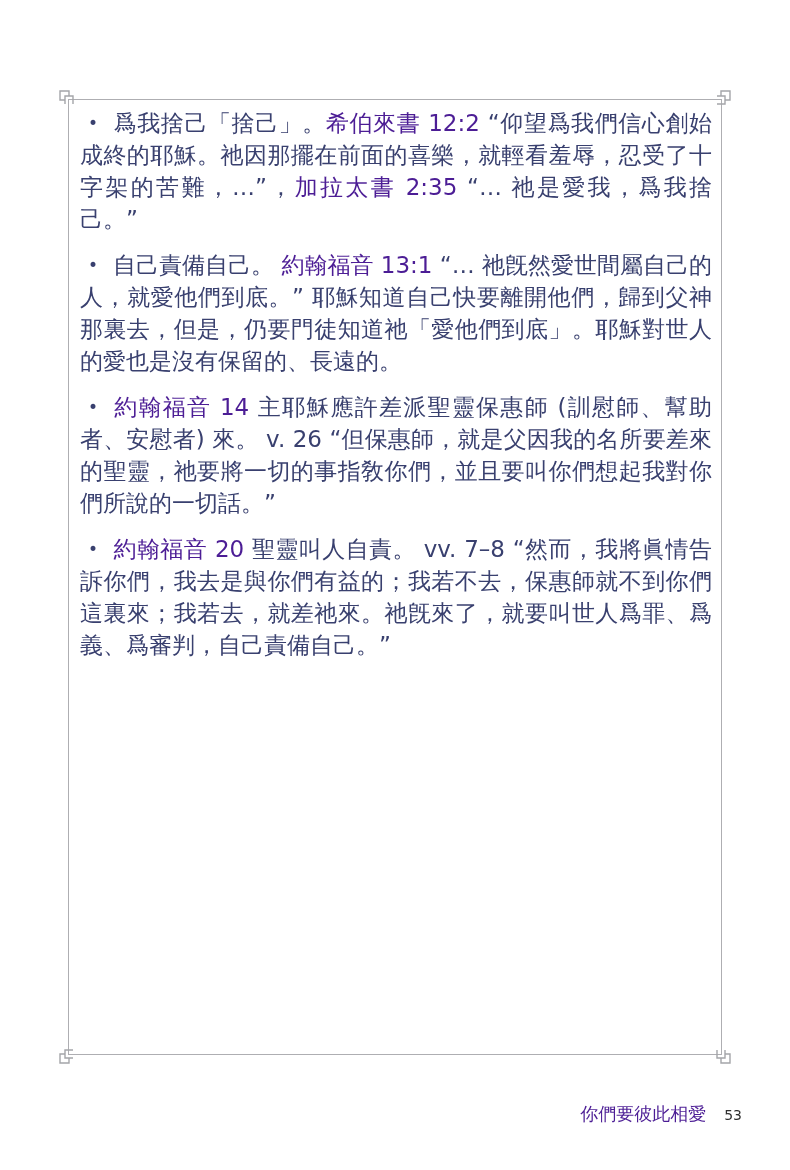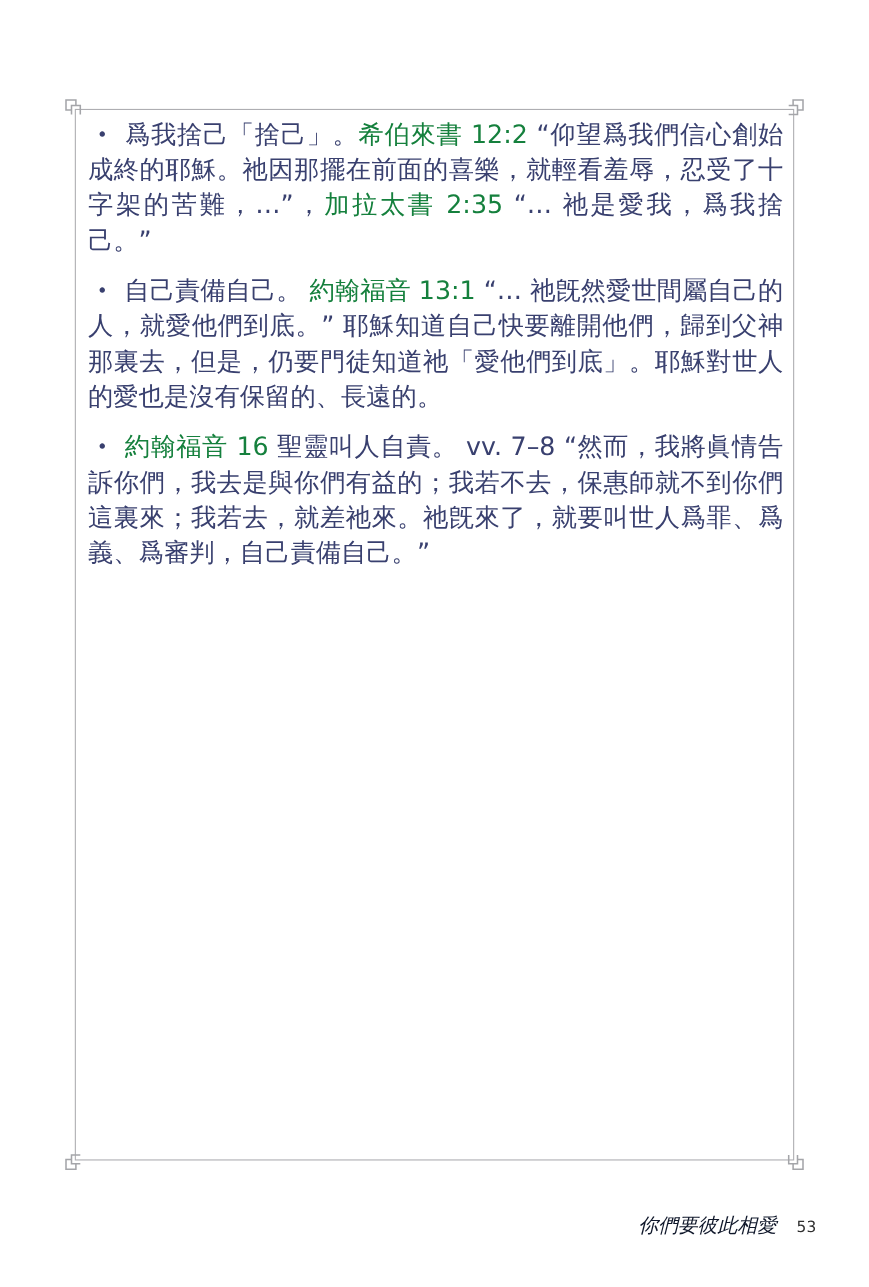--- a/index.html
+++ b/index.html
@@ -42,35 +42,34 @@
   .para:last-child { margin-bottom: 0; }
   .bullet {
     display: inline-block;
     margin-left: 8px;
     margin-right: 15px;
     font-size: 17px;
     vertical-align: 2px;
     color: #39406f;
   }
   .seg { color: #39406f; }
-  .seg.ref { color: #15803d; }
+  .seg.ref { color: #4c1d95; }
 
   .footer {
     position: absolute;
     top: 1102px;
     right: 48px;
     display: flex;
     align-items: baseline;
     gap: 18px;
   }
   .running-title {
     font-family: "DejaVu Serif", "Liberation Serif", serif;
     font-size: 18px;
-    color: #0f172a;
-    font-style: italic;
+    color: #4c1d95;
   }
   .page-number {
     font-family: "DejaVu Sans", "Liberation Sans", sans-serif;
     font-size: 14px;
     color: #2f2f2f;
   }
 </style>
 </head>
 <body>
 
@@ -93,19 +92,20 @@
   <span class="corner bl">
     <svg viewBox="0 0 20 20">
         <path d="M17 17 V9 H13 V4 H4 V13 H9 V17 M13 9 H9 V13"></path>
       </svg>
   </span>
 </div>
 
 <div class="content" id="content">
     <p class="para"><span class="bullet">•</span><span class="seg">爲我捨己「捨己」。</span><span class="seg ref">希伯來書 12:2</span><span class="seg"> “仰望爲我們信心創始成終的耶穌。祂因那擺在前面的喜樂，就輕看羞辱，忍受了十字架的苦難，…”，</span><span class="seg ref">加拉太書 2:35</span><span class="seg"> “… 祂是愛我，爲我捨己。”</span></p>
     <p class="para"><span class="bullet">•</span><span class="seg">自己責備自己。 </span><span class="seg ref">約翰福音 13:1</span><span class="seg"> “… 祂旣然愛世間屬自己的人，就愛他們到底。” 耶穌知道自己快要離開他們，歸到父神那裏去，但是，仍要門徒知道祂「愛他們到底」。耶穌對世人的愛也是沒有保留的、長遠的。</span></p>
-    <p class="para"><span class="bullet">•</span><span class="seg ref">約翰福音 16</span><span class="seg"> 聖靈叫人自責。 vv. 7–8 “然而，我將眞情告訴你們，我去是與你們有益的；我若不去，保惠師就不到你們這裏來；我若去，就差祂來。祂旣來了，就要叫世人爲罪、爲義、爲審判，自己責備自己。”</span></p>
+    <p class="para"><span class="bullet">•</span><span class="seg ref">約翰福音 14</span><span class="seg"> 主耶穌應許差派聖靈保惠師 (訓慰師、幫助者、安慰者) 來。 v. 26  “但保惠師，就是父因我的名所要差來的聖靈，祂要將一切的事指敎你們，並且要叫你們想起我對你們所說的一切話。”</span></p>
+    <p class="para"><span class="bullet">•</span><span class="seg ref">約翰福音 20</span><span class="seg"> 聖靈叫人自責。 vv. 7–8 “然而，我將眞情告訴你們，我去是與你們有益的；我若不去，保惠師就不到你們這裏來；我若去，就差祂來。祂旣來了，就要叫世人爲罪、爲義、爲審判，自己責備自己。”</span></p>
   </div>
 
 <div class="footer">
   <span class="running-title">你們要彼此相愛</span>
   <span class="page-number">53</span>
 </div>
 
 </body></html>

